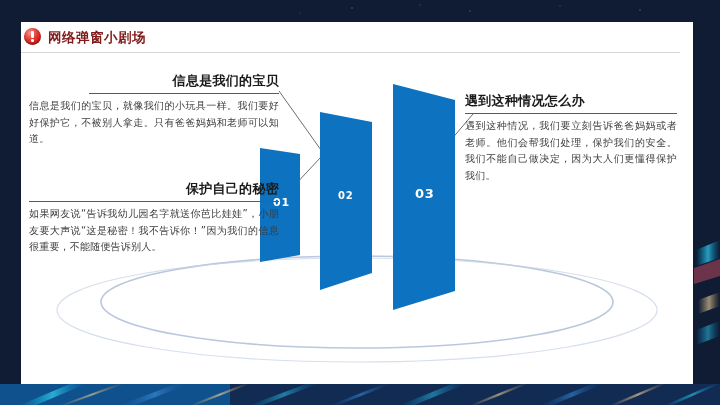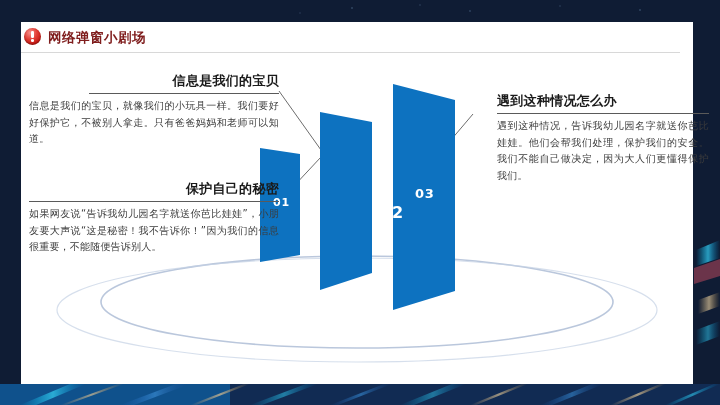--- a/index.html
+++ b/index.html
@@ -156,21 +156,21 @@
   .block-left .block-title { text-align: right; }
   .block-right { text-align: left; }
 
   
   #block-1 { left: 8px; top: 50px; width: 250px; }
   #block-1 .block-rule { margin-left: 60px; width: 190px; }
   
   #block-2 { left: 8px; top: 158px; width: 250px; }
   #block-2 .block-rule { margin-left: 0px; width: 250px; }
   
-  #block-3 { left: 476px; top: 70px; width: 212px; }
+  #block-3 { left: 444px; top: 70px; width: 212px; }
   #block-3 .block-rule { margin-left: 0px; width: 212px; }
 
   .connector { position: absolute; overflow: visible; }
 </style>
 </head>
 <body>
 
 <div class="slide">
 
   <div class="backdrop">
@@ -246,35 +246,35 @@
       <line x1="452" y1="92" x2="418" y2="132" stroke="#6d6d6d" stroke-width="1"></line>
     </svg>
 
     <svg class="stage" width="672" height="362" viewBox="0 0 672 362">
       <polygon points="239,126 279,132 279,233 239,240" fill="#0d72c0"></polygon>
       <polygon points="299,90 351,100 351,251 299,268" fill="#0d72c0"></polygon>
       <polygon points="372,62 434,78 434,269 372,288" fill="#0d72c0"></polygon>
     </svg>
 
     <div class="panel-label" style="left:252px; top:174px;">01</div>
-    <div class="panel-label" style="left:317px; top:181px; font-size:16px;margin-left:42px;">02</div>
+    <div class="panel-label" style="left:317px; top:168px; font-size:10px;">02</div>
     <div class="panel-label" style="left:394px; top:164px; font-size:13px;">03</div>
 
     <div class="block block-left" id="block-1">
       <div class="block-title">信息是我们的宝贝</div>
       <div class="block-rule"></div>
       <div class="block-body">信息是我们的宝贝，就像我们的小玩具一样。我们要好好保护它，不被别人拿走。只有爸爸妈妈和老师可以知道。</div>
     </div>
 
     <div class="block block-left" id="block-2">
       <div class="block-title">保护自己的秘密</div>
       <div class="block-rule"></div>
       <div class="block-body">如果网友说“告诉我幼儿园名字就送你芭比娃娃”，小朋友要大声说“这是秘密！我不告诉你！”因为我们的信息很重要，不能随便告诉别人。</div>
     </div>
 
     <div class="block block-right" id="block-3">
       <div class="block-title">遇到这种情况怎么办</div>
       <div class="block-rule"></div>
-      <div class="block-body">遇到这种情况，告诉我幼儿园名字就送你芭比娃娃。他们会帮我们处理，保护我们的安全。我们不能自己做决定，因为大人们更懂得保护我们。</div>
+      <div class="block-body">遇到这种情况，我们要立刻告诉爸爸妈妈或者老师。他们会帮我们处理，保护我们的安全。我们不能自己做决定，因为大人们更懂得保护我们。</div>
     </div>
 
   </div>
 </div>
 
 </body></html>

